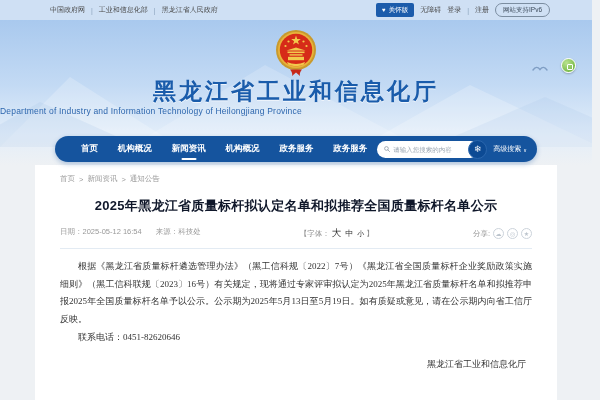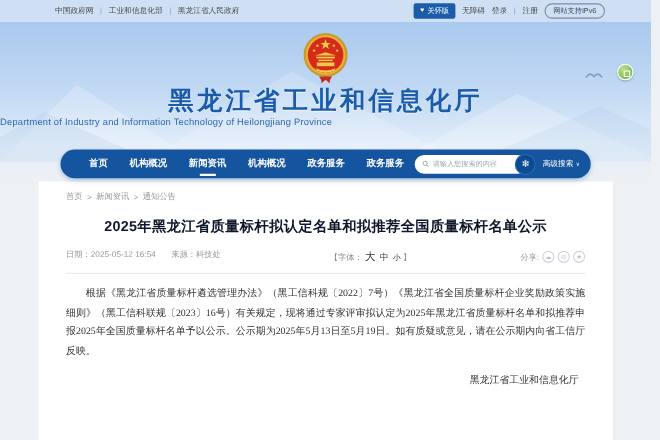--- a/index.html
+++ b/index.html
@@ -167,20 +167,21 @@
       <div class="meta-right">
         <span>分享:</span>
         <span class="share-circle">☁</span>
         <span class="share-circle">◎</span>
         <span class="share-circle">★</span>
       </div>
     </div>
 
     <div class="body">
       <p class="para">根据《黑龙江省质量标杆遴选管理办法》（黑工信科规〔2022〕7号）《黑龙江省全国质量标杆企业奖励政策实施细则》（黑工信科联规〔2023〕16号）有关规定，现将通过专家评审拟认定为2025年黑龙江省质量标杆名单和拟推荐申报2025年全国质量标杆名单予以公示。公示期为2025年5月13日至5月19日。如有质疑或意见，请在公示期内向省工信厅反映。</p>
+      <p class="line">联系电话：0451-82620646</p>
     </div>
 
     <div class="sig">
       <div class="sig-org">黑龙江省工业和信息化厅</div>
 
     </div>
   </div>
 
 </div>
 

